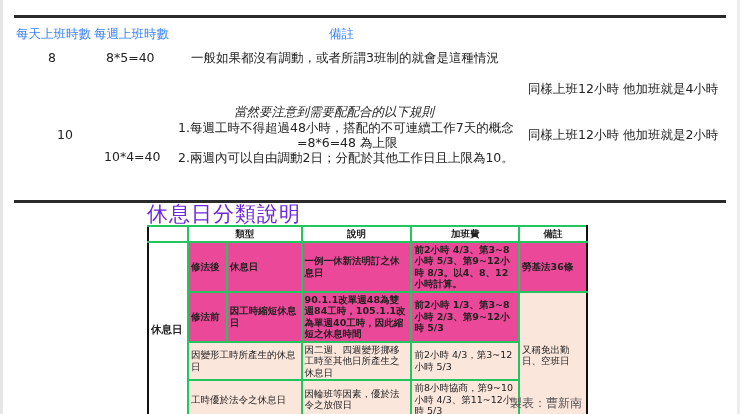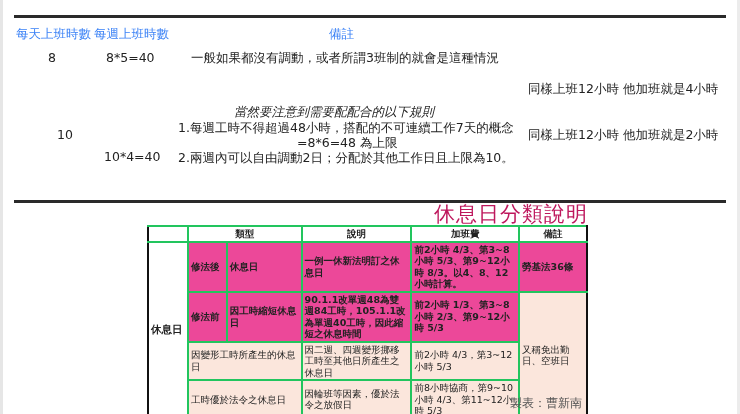--- a/index.html
+++ b/index.html
@@ -10,21 +10,21 @@
   .rule { position: absolute; left: 14px; width: 712px; height: 3px; background: #2a2a2a; }
   .rule.top { top: 15px; }
   .rule.bottom { top: 200px; }
 
   .hdr, .cell { position: absolute; font-size: 12.5px; line-height: 16px; white-space: nowrap; }
   .hdr { top: 26px; color: #3b82f6; }
   .center { text-align: center; }
 
   
   .img-wrap { position: absolute; left: 147px; top: 203px; width: 441px; height: 211px; background: #fff; }
-  .img-title { position: absolute; left: 0; top: 0; width: 441px; text-align: right; font-size: 21px; line-height: 22px; color: #be185d; letter-spacing: 1px; }
+  .img-title { position: absolute; left: 0; top: 0; width: 441px; text-align: left; font-size: 21px; line-height: 22px; color: #6d28d9; letter-spacing: 1px; }
   table.rest { position: absolute; left: 0; top: 22px; border-collapse: collapse; font-size: 9.5px; line-height: 11.5px; }
   table.rest td, table.rest th { border: 2px solid #22c55e; padding: 1px 2px; vertical-align: middle; font-weight: normal; }
   table.rest th { background: #fff; text-align: center; font-weight: bold; height: 14px; }
   .ylw { background: #ec4899; }
   .pch { background: #fbe6dc; }
   .wht { background: #fff; }
   .thick-l { border-left: 2px solid #111 !important; }
   .thick-r { border-right: 2px solid #111 !important; }
   .credit { position: absolute; right: 6px; bottom: 2px; font-size: 12px; color: #555; }
 </style>

